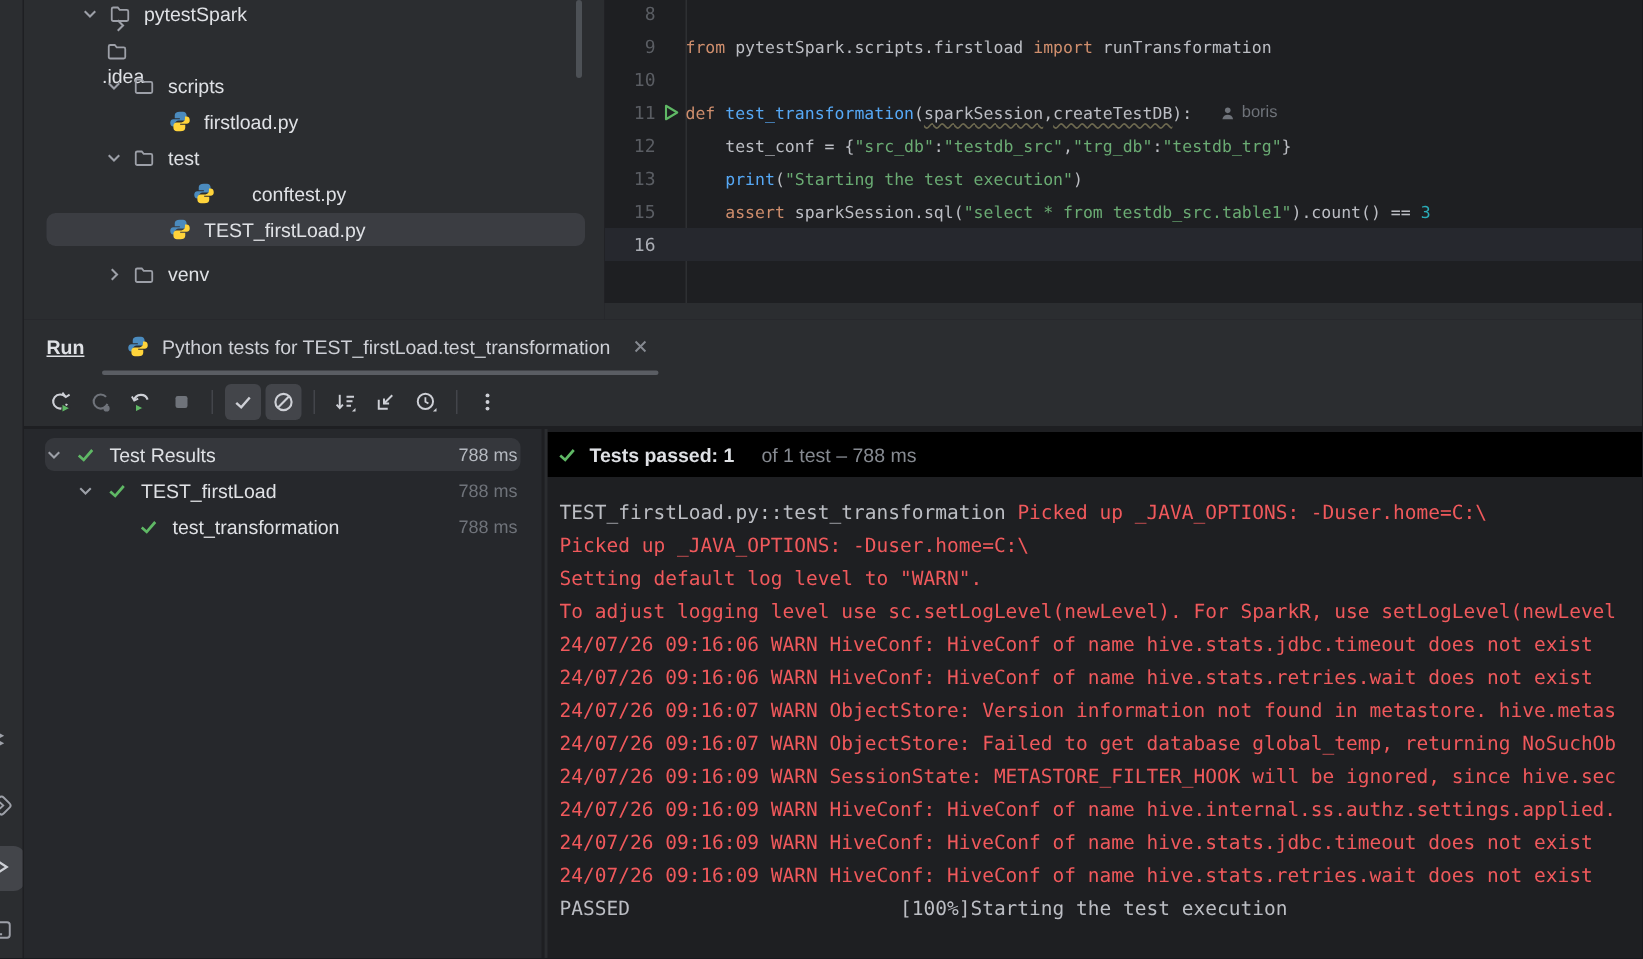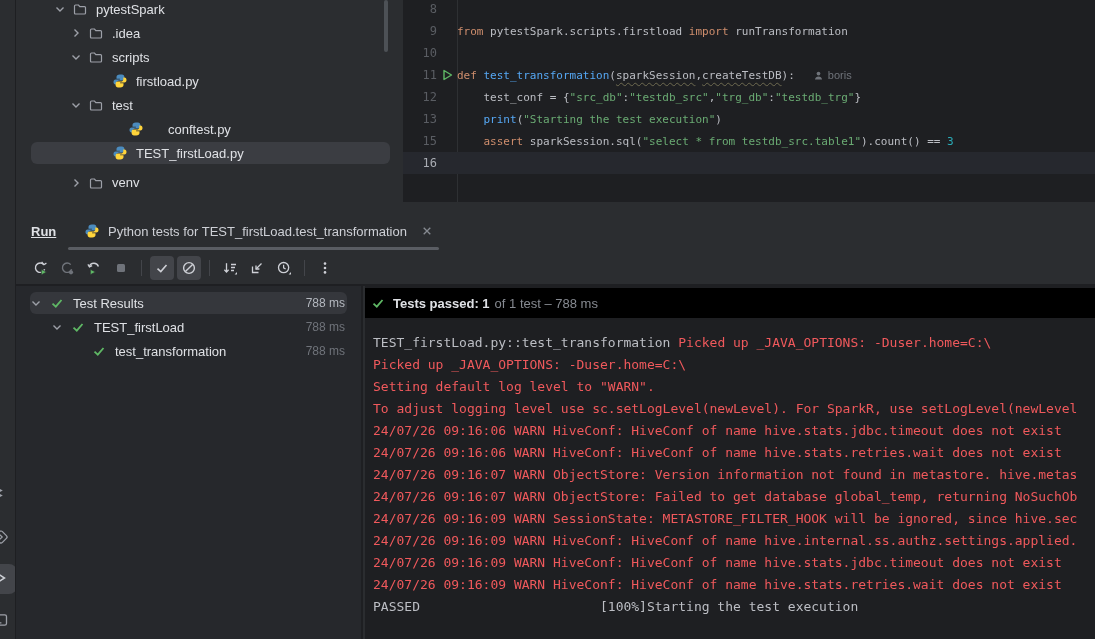--- a/index.html
+++ b/index.html
@@ -48,21 +48,21 @@
   .trow{position:relative;display:flex;align-items:center;height:24px;white-space:nowrap;}
   .trow .cell{position:relative;z-index:1;display:flex;align-items:center;}
   .trow.selected::before{content:"";position:absolute;left:14px;right:14px;top:1px;bottom:1px;background:#35373C;border-radius:6px;}
   .tlabel{color:#DFE1E5;}
   .tdur{margin-left:auto;padding-right:16px;font-size:12px;color:#6F737A;position:relative;z-index:1;}
   .trow.selected .tdur{color:#B4B8BF;}
   
   #console{position:absolute;left:349px;top:73px;right:0;bottom:0;background:#1E1F22;overflow:hidden;}
   #status-bar{position:absolute;left:0;top:2px;right:0;height:30px;background:#000000;display:flex;align-items:center;padding-left:5px;}
   #status-bold{font-weight:bold;color:#DFE1E5;margin-left:7px;}
-  #status-rest{color:#868A91;margin-left:5px;}
+  #status-rest{color:#868A91;margin-left:18px;}
   #clines{position:absolute;left:8px;top:45px;right:0;}
   .cline{height:22px;display:flex;align-items:center;white-space:pre;font-family:"DejaVu Sans Mono",monospace;font-size:13px;overflow:hidden;}
   .err{color:#F0595C}.out{color:#BCBEC4}
   svg{display:block;}
 </style>
 </head>
 <body>
 
 <div id="root">
   <div id="stripe" class="abs">
@@ -100,21 +100,21 @@
           </span>
           <span class="tree-ico">
             <svg width="16" height="16" viewBox="0 0 16 16" xmlns="http://www.w3.org/2000/svg">
               <path d="M2.5 5c0-.6.4-1 1-1h3l1.3 1.6h4.7c.6 0 1 .4 1 1v5.4c0 .6-.4 1-1 1h-9c-.6 0-1-.4-1-1z" fill="none" stroke="#9DA0A8" stroke-width="1.2"></path>
             </svg>
           </span>
           <span class="plabel">pytestSpark</span>
         </div>
       </div>
       <div class="prow">
-        <div class="cell" style="padding-left: 52px;">
+        <div class="cell" style="padding-left: 52px; flex-direction: column;">
           <span class="chev-slot">
             <svg width="16" height="16" viewBox="0 0 16 16" xmlns="http://www.w3.org/2000/svg">
               <polyline points="6.5,4.5 10,8 6.5,11.5" fill="none" stroke="#9DA0A8" stroke-width="1.4"></polyline>
             </svg>
           </span>
           <span class="tree-ico">
             <svg width="16" height="16" viewBox="0 0 16 16" xmlns="http://www.w3.org/2000/svg">
               <path d="M2.5 5c0-.6.4-1 1-1h3l1.3 1.6h4.7c.6 0 1 .4 1 1v5.4c0 .6-.4 1-1 1h-9c-.6 0-1-.4-1-1z" fill="none" stroke="#9DA0A8" stroke-width="1.2"></path>
             </svg>
           </span>

